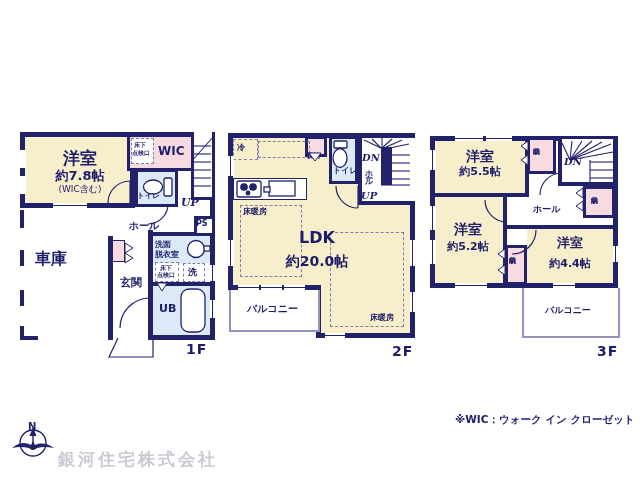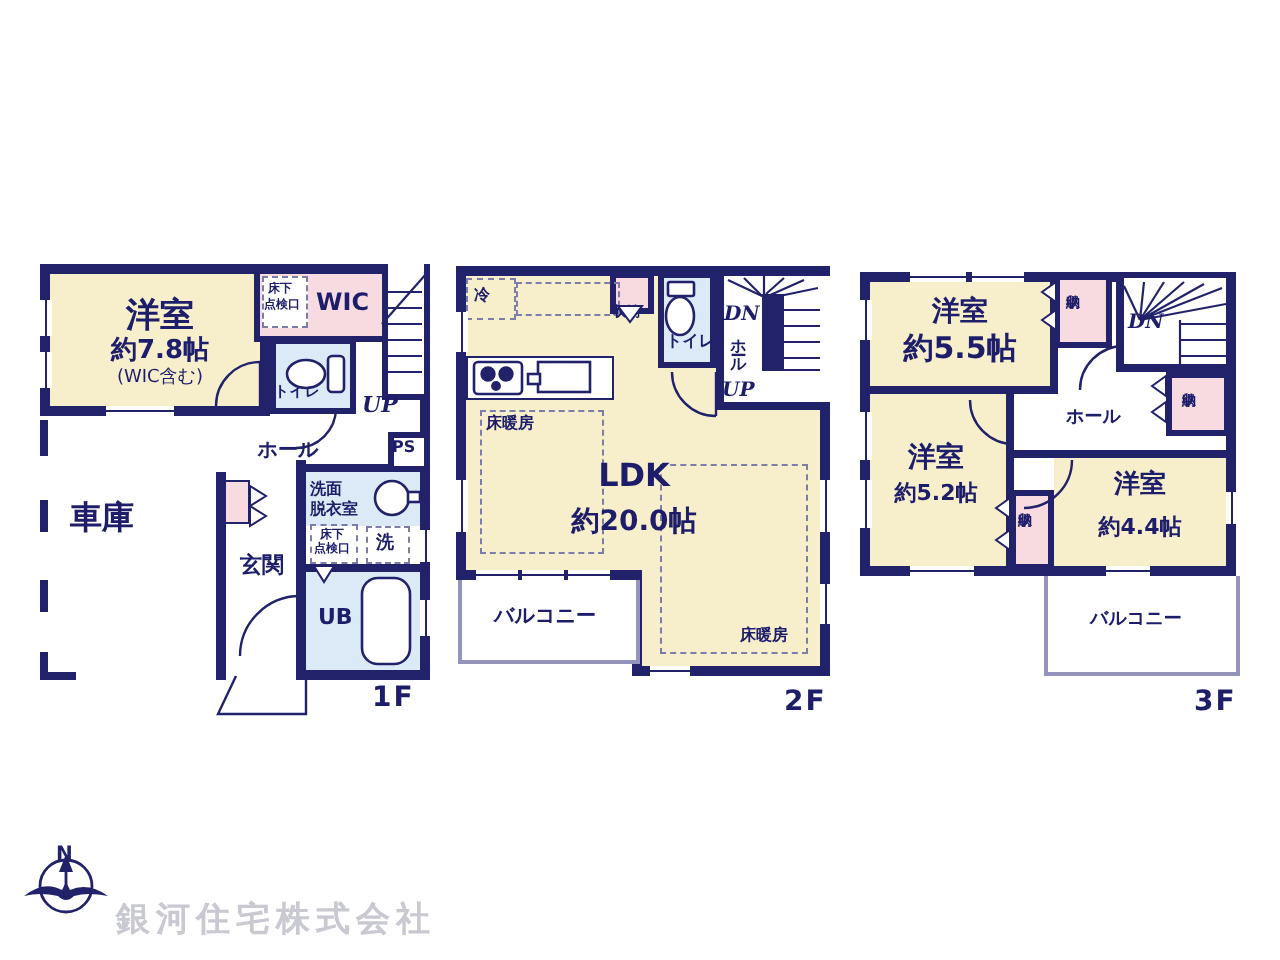--- a/index.html
+++ b/index.html
@@ -155,34 +155,35 @@
     <div class="win-h" style="left:455px;top:136px;width:28px"></div>
     <div class="win-h" style="left:486px;top:136px;width:26px"></div>
     <div class="win-v" style="left:429.5px;top:150px;height:20px"></div>
     <div class="win-v" style="left:429.5px;top:206px;height:24px"></div>
     <div class="win-v" style="left:429.5px;top:240px;height:24px"></div>
     <div class="win-h" style="left:455px;top:283px;width:32px"></div>
     <div class="win-h" style="left:553px;top:283px;width:22px"></div>
     <div class="win-v" style="left:612.5px;top:246px;height:16px"></div>
 
     <span class="lbl c" style="left:450px;top:148px;width:60px;font-size:14px">洋室</span>
-    <span class="lbl c" style="left:450px;top:166px;width:60px;font-size:15px">約5.5帖</span>
+    <span class="lbl c" style="left:450px;top:166px;width:60px;font-size:11px">約5.5帖</span>
     <span class="lbl vert" style="left:532px;top:142px;font-size:7px">収納</span>
     <span class="lbl serif" style="left:564px;top:156px;font-size:10px">DN</span>
     <span class="lbl vert" style="left:590px;top:191px;font-size:7px">収納</span>
     <span class="lbl" style="left:533px;top:204px;font-size:9px">ホール</span>
     <span class="lbl c" style="left:438px;top:221px;width:60px;font-size:14px">洋室</span>
     <span class="lbl c" style="left:438px;top:241px;width:60px;font-size:11px">約5.2帖</span>
     <span class="lbl vert" style="left:508px;top:251px;font-size:7px">収納</span>
     <span class="lbl c" style="left:540px;top:236px;width:60px;font-size:13px">洋室</span>
     <span class="lbl c" style="left:540px;top:258px;width:60px;font-size:11px">約4.4帖</span>
     <span class="lbl" style="left:545px;top:305px;font-size:9px">バルコニー</span>
     <span class="lbl" style="left:597px;top:343px;font-size:14px;letter-spacing:1px">3F</span>
   </div>
 
+  <span class="lbl" style="left:455px;top:413px;font-size:10.5px">※WIC：ウォーク イン クローゼット</span>
   <span class="company" style="left:58px;top:448px;font-size:17px">銀河住宅株式会社</span>
 
   <svg class="overlay" width="640" height="480" viewBox="0 0 640 480">
     <g stroke="#22226b" stroke-width="1.1" fill="none">
       <line x1="193" y1="146" x2="211" y2="146"></line>
         <line x1="193" y1="154" x2="211" y2="154"></line>
       <line x1="193" y1="162" x2="211" y2="162"></line>
         <line x1="193" y1="170" x2="211" y2="170"></line>
       <line x1="193" y1="178" x2="211" y2="178"></line>
         <line x1="193" y1="186" x2="211" y2="186"></line>

